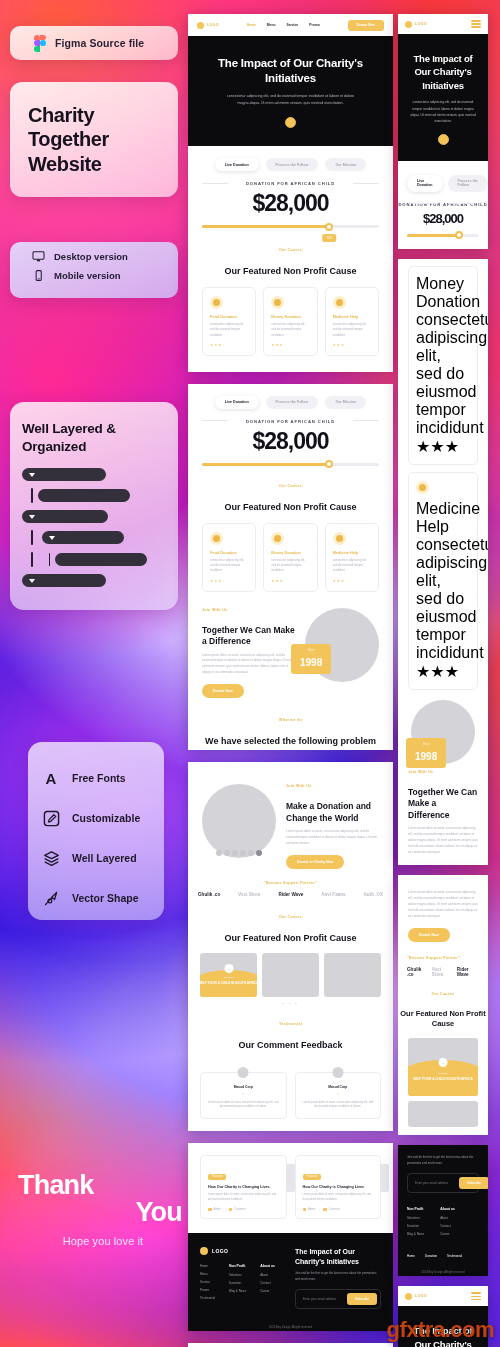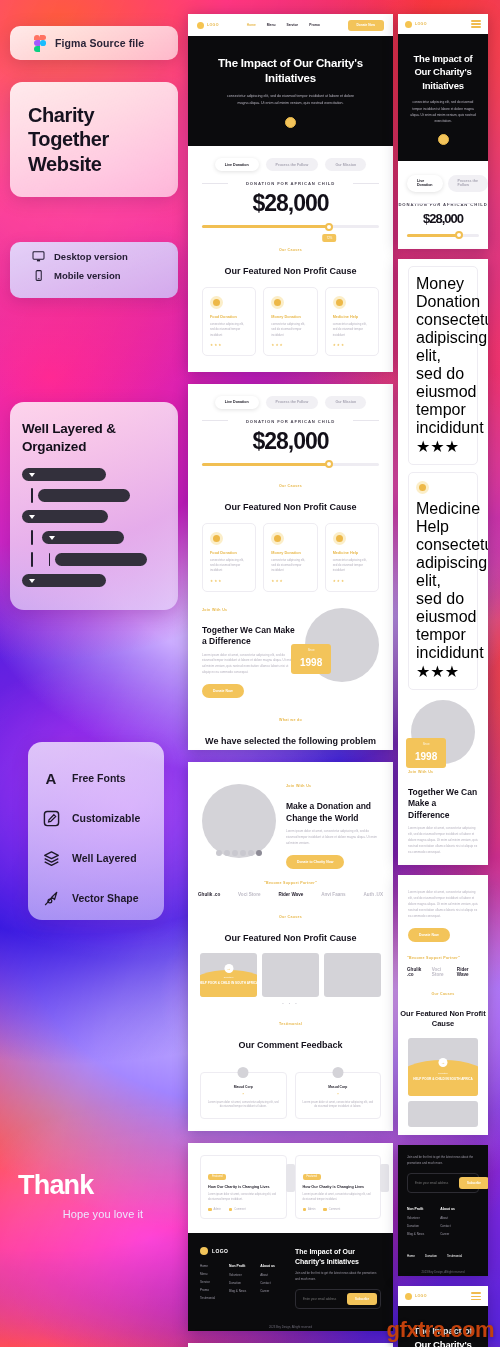--- a/index.html
+++ b/index.html
@@ -321,21 +321,21 @@
               <path d="M14.5 2.5 L9.5 7.5 L4.2 13.9 L2.3 15.8 M9.5 7.5 L12.2 10.2 L14.5 2.5 Z" fill="none" stroke="#1d1828" stroke-width="1.4" stroke-linejoin="round"></path>
               <circle cx="7.3" cy="11.6" r="2" fill="none" stroke="#1d1828" stroke-width="1.3"></circle>
             </svg>
         </span>
         <span class="lbl">Vector Shape</span>
       </div>
     </div>
 
     <div class="thanks">
       <h1>
-        <span>Thank</span>
+        <span>Thank</span><span class="you">You</span>
       </h1>
       <p>Hope you love it</p>
     </div>
   </div>
 
   <div class="desk-col">
 
     <div class="shot" style="margin-top:14px;">
       <div class="navbar">
         <span class="logo">

